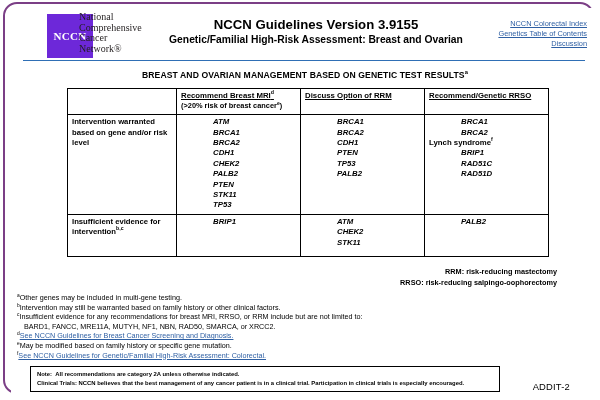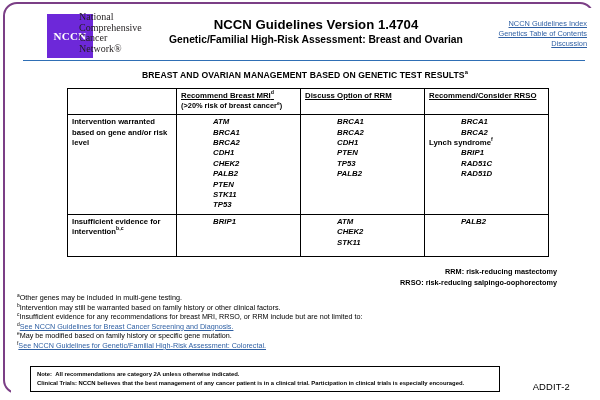--- a/index.html
+++ b/index.html
@@ -258,26 +258,26 @@
       <span>NCCN</span>
     </div>
     <div class="logo-words">
       <div>National</div>
       <div>Comprehensive</div>
       <div>Cancer</div>
       <div>Network®</div>
     </div>
 
     <div class="title-block">
-      <div class="title-line1">NCCN Guidelines Version 1.4704</div>
+      <div class="title-line1">NCCN Guidelines Version 3.9155</div>
       <div class="title-line2">Genetic/Familial High-Risk Assessment: Breast and Ovarian</div>
     </div>
 
     <div class="link-block">
-      <span class="doc-link">NCCN Guidelines Index</span>
+      <span class="doc-link">NCCN Colorectal Index</span>
       <span class="doc-link">Genetics Table of Contents</span>
       <span class="doc-link">Discussion</span>
     </div>
   </div>
   <div class="header-rule"></div>
 
   <div class="section-heading">
     <span>BREAST AND OVARIAN MANAGEMENT BASED ON GENETIC TEST RESULTS</span><sup>a</sup>
   </div>
 
@@ -292,21 +292,21 @@
       <tr>
         <td class="hdr-cell"></td>
         <td class="hdr-cell">
           <div class="hdr-text"><span>Recommend Breast MRI</span><sup>d</sup></div>
           <div class="hdr-sub"><span>(&gt;20% risk of breast cancer</span><sup>e</sup><span>)</span></div>
         </td>
         <td class="hdr-cell">
           <div class="hdr-text">Discuss Option of RRM</div>
         </td>
         <td class="hdr-cell">
-          <div class="hdr-text">Recommend/Consider RRSO</div>
+          <div class="hdr-text">Recommend/Genetic RRSO</div>
         </td>
       </tr>
 
       <tr>
         <td class="cell-tall">
           <div class="row-label">Intervention warranted based on gene and/or risk level</div>
         </td>
         <td class="cell-tall">
           <div class="gene">ATM</div>
           <div class="gene">BRCA1</div>
@@ -357,20 +357,21 @@
 
   <div class="legend">
     <div>RRM: risk-reducing mastectomy</div>
     <div>RRSO: risk-reducing salpingo-oophorectomy</div>
   </div>
 
   <div class="footnotes">
     <div class="fn"><sup>a</sup><span>Other genes may be included in multi-gene testing.</span></div>
     <div class="fn"><sup>b</sup><span>Intervention may still be warranted based on family history or other clinical factors.</span></div>
     <div class="fn"><sup>c</sup><span>Insufficient evidence for any recommendations for breast MRI, RRSO, or RRM include but are not limited to:</span></div>
+    <div class="fn-indent"><span>BARD1, FANCC, MRE11A, MUTYH, NF1, NBN, RAD50, SMARCA, or XRCC2.</span></div>
     <div class="fn"><sup>d</sup><span class="fn-link">See NCCN Guidelines for Breast Cancer Screening and Diagnosis.</span></div>
     <div class="fn"><sup>e</sup><span>May be modified based on family history or specific gene mutation.</span></div>
     <div class="fn"><sup>f</sup><span class="fn-link">See NCCN Guidelines for Genetic/Familial High-Risk Assessment: Colorectal.</span></div>
   </div>
 
   <div class="note-box">
     <div class="note-line"><span class="note-strong">Note:</span>&nbsp; <span class="note-strong">All recommendations are category 2A unless otherwise indicated.</span></div>
     <div class="note-line"><span class="note-strong">Clinical Trials:</span> <span class="note-strong">NCCN believes that the best management of any cancer patient is in a clinical trial.  Participation in clinical trials is especially encouraged.</span></div>
   </div>
 

